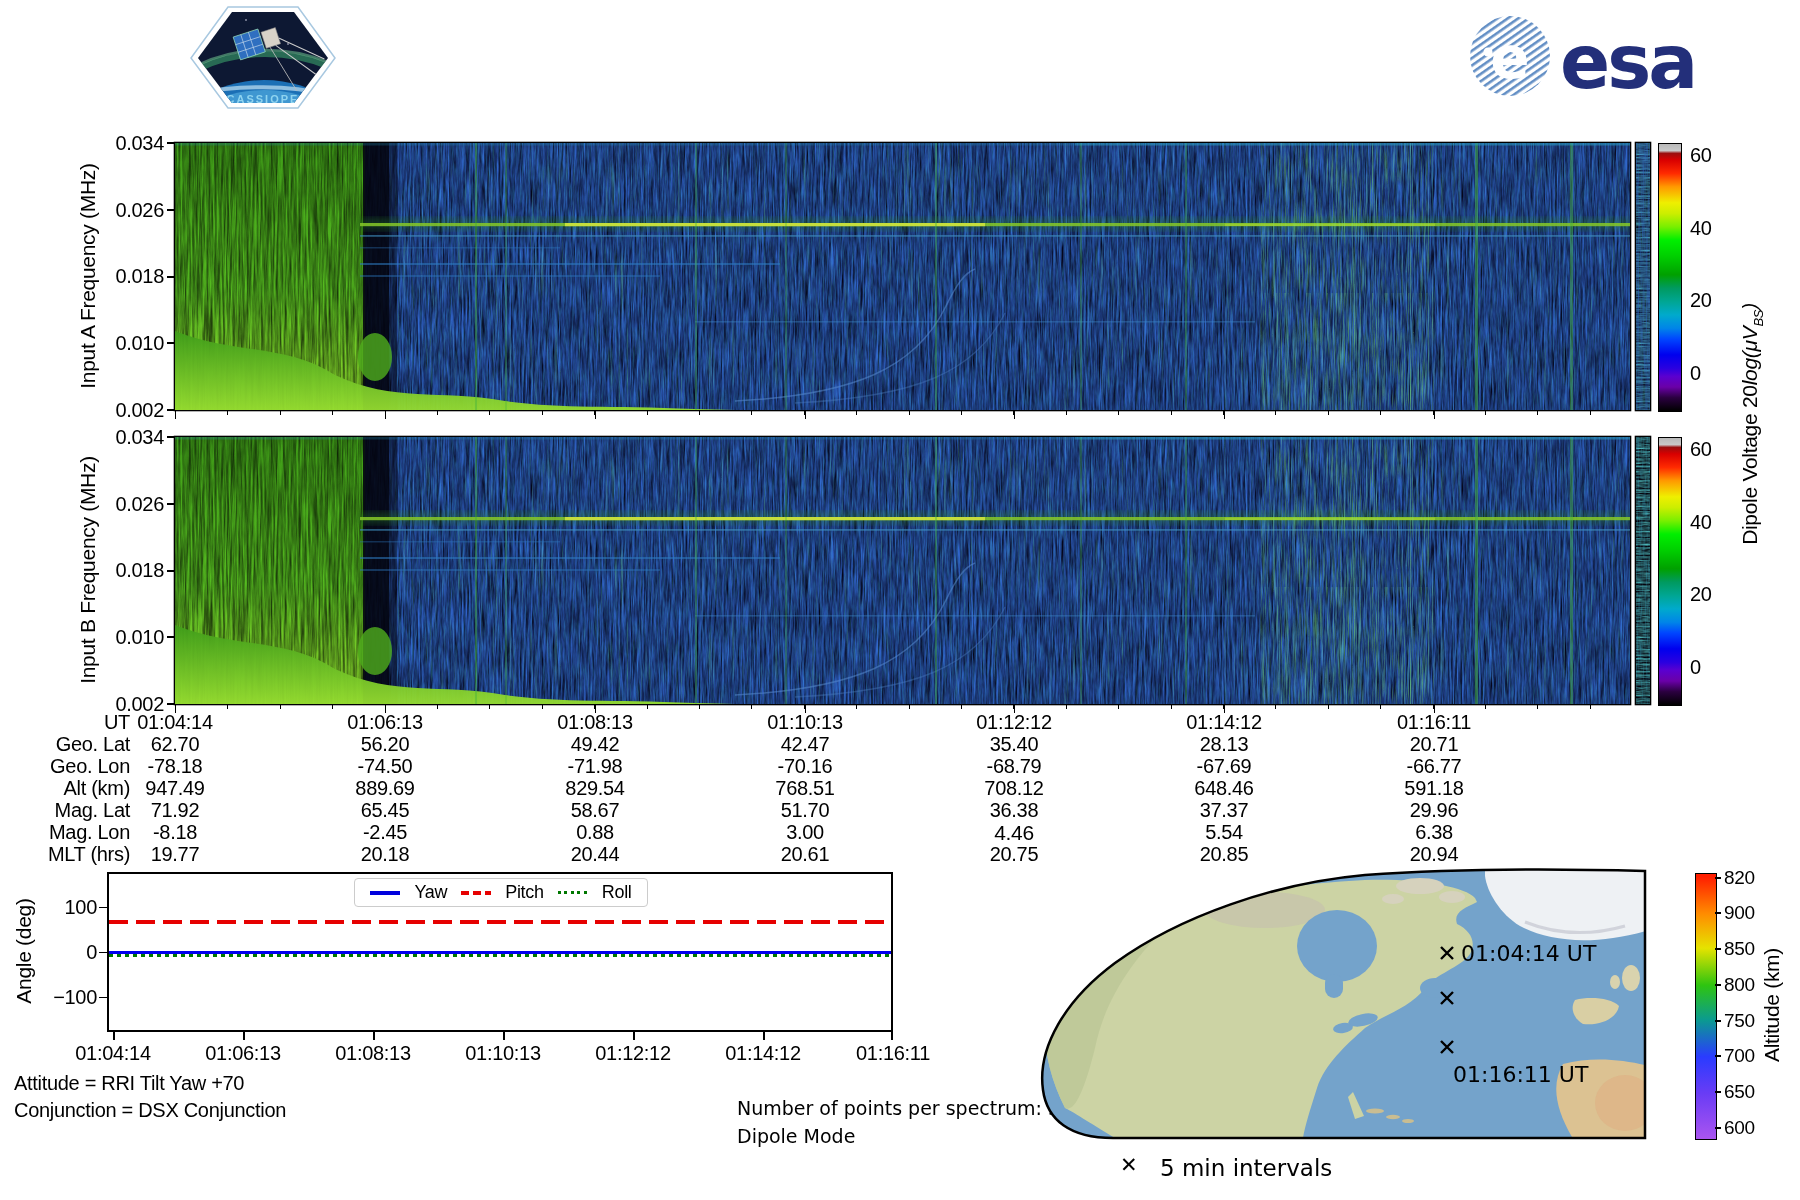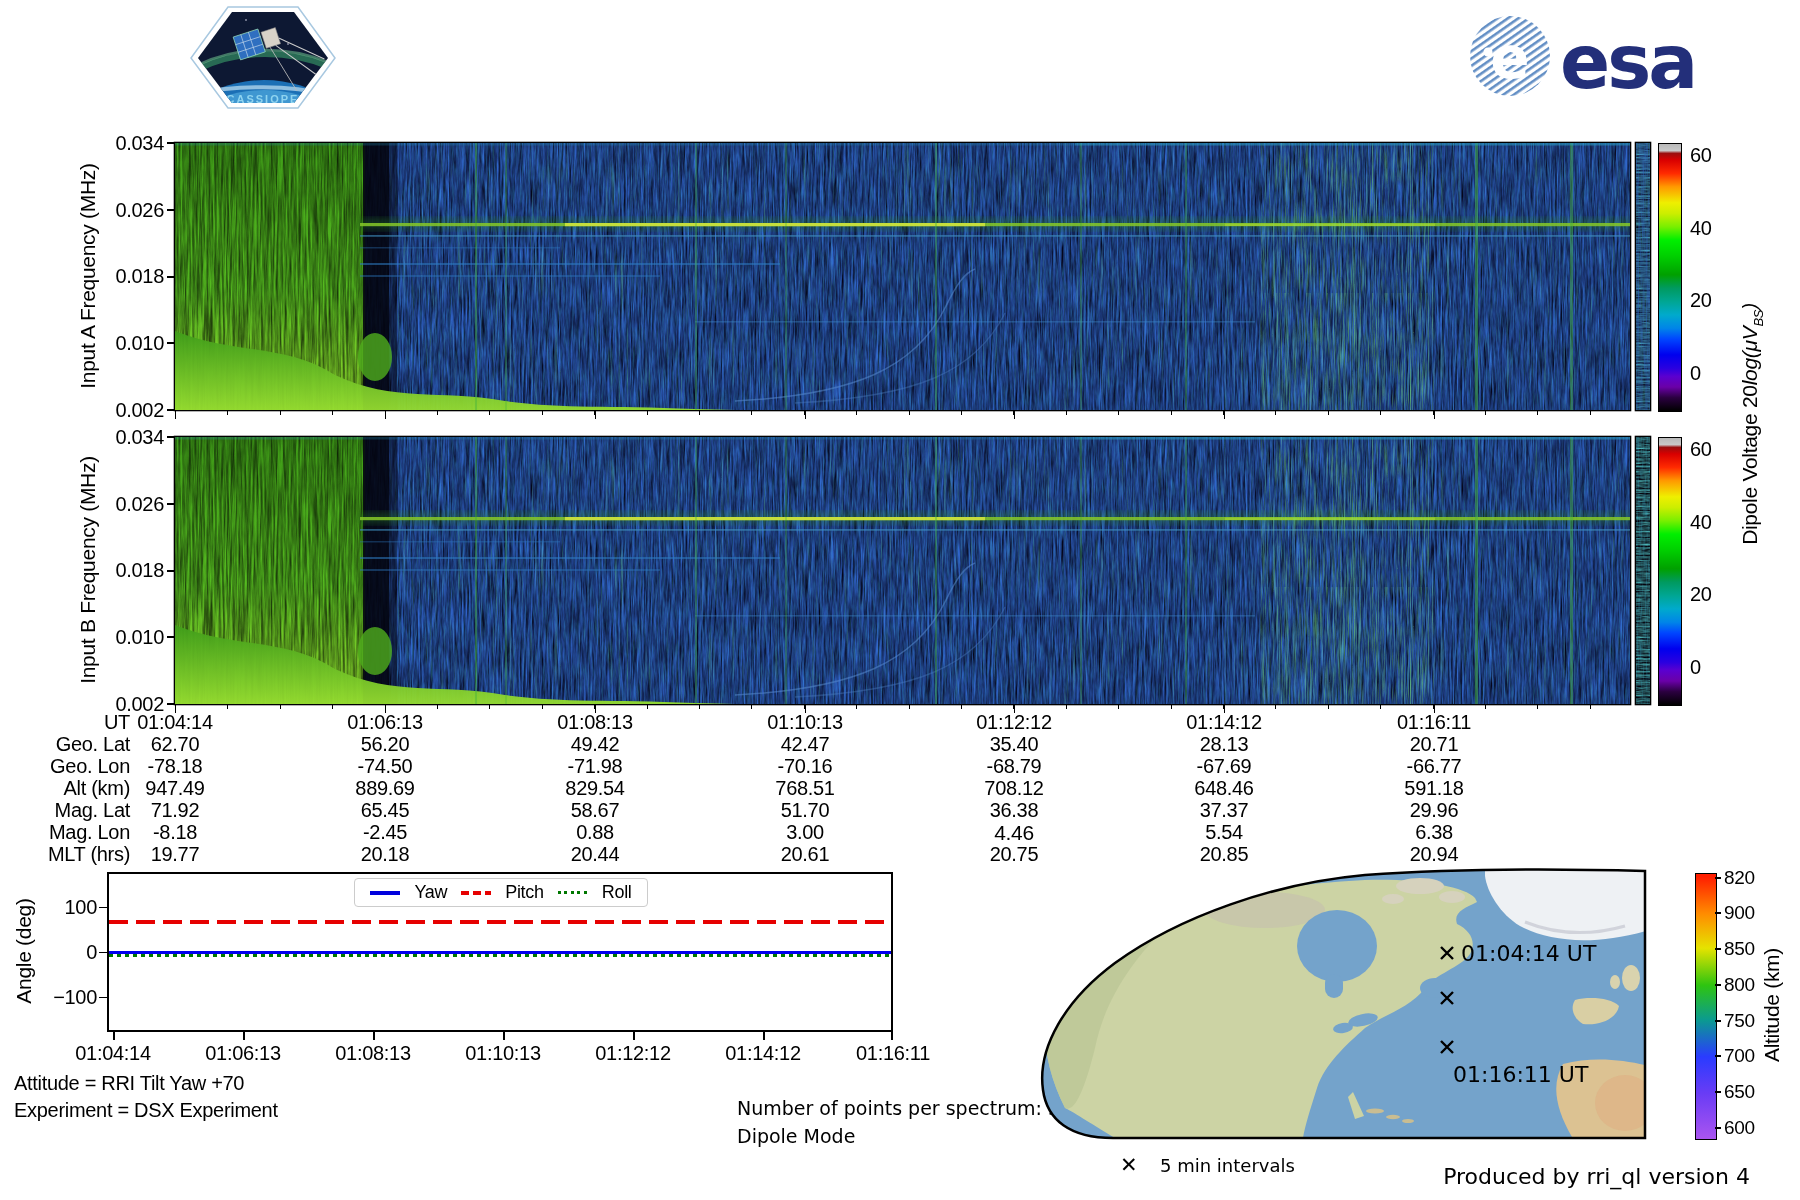--- a/index.html
+++ b/index.html
@@ -345,21 +345,21 @@
   <div class="abs tick" style="left:891px;top:1032px;width:1.6px;height:8px"></div>
   <div class="abs t ctr" style="left:58px;top:1042px;width:110px;font-size:20px">01:04:14</div>
   <div class="abs t ctr" style="left:188px;top:1042px;width:110px;font-size:20px">01:06:13</div>
   <div class="abs t ctr" style="left:318px;top:1042px;width:110px;font-size:20px">01:08:13</div>
   <div class="abs t ctr" style="left:448px;top:1042px;width:110px;font-size:20px">01:10:13</div>
   <div class="abs t ctr" style="left:578px;top:1042px;width:110px;font-size:20px">01:12:12</div>
   <div class="abs t ctr" style="left:708px;top:1042px;width:110px;font-size:20px">01:14:12</div>
   <div class="abs t ctr" style="left:838px;top:1042px;width:110px;font-size:20px">01:16:11</div>
 
   <div class="abs t" style="left:14px;top:1072px;font-size:20px">Attitude = RRI Tilt Yaw +70</div>
-  <div class="abs t" style="left:14px;top:1099px;font-size:20px">Experiment = DSX Experiment</div>
+  <div class="abs t" style="left:14px;top:1099px;font-size:20px">Conjunction = DSX Conjunction</div>
   <div class="abs dv" style="left:737px;top:1097px;font-size:19px">Number of points per spectrum: 5208</div>
   <div class="abs dv" style="left:737px;top:1125px;font-size:19px">Dipole Mode</div>
 
   <svg class="abs" style="left:965px;top:868px" width="684" height="274" viewBox="0 0 684 274">
     <defs>
       <clipPath id="mapClip">
         <path d="M 680,3 C 570,0 470,2 400,7 C 310,15 215,48 150,95 C 100,132 72,180 78,222 C 82,252 105,270 148,270 L 680,270 Z"></path>
       </clipPath>
     </defs>
     <g clip-path="url(#mapClip)">
@@ -415,16 +415,15 @@
   <div class="abs t" style="left:1724px;top:902px;font-size:19px">900</div>
   <div class="abs t" style="left:1724px;top:938px;font-size:19px">850</div>
   <div class="abs t" style="left:1724px;top:974px;font-size:19px">800</div>
   <div class="abs t" style="left:1724px;top:1010px;font-size:19px">750</div>
   <div class="abs t" style="left:1724px;top:1045px;font-size:19px">700</div>
   <div class="abs t" style="left:1724px;top:1081px;font-size:19px">650</div>
   <div class="abs t" style="left:1724px;top:1117px;font-size:19px">600</div>
   <div class="abs rt t" style="left:1772px;top:1005px;font-size:21px">Altitude (km)</div>
 
   <div class="abs dv" style="left:1120px;top:1153px;font-size:21px;font-weight:bold">✕</div>
-  <div class="abs dv" style="left:1160px;top:1155px;font-size:18px">5 min intervals</div>
-  <div class="abs dv rgt" style="left:1398px;top:1164px;width:352px;font-size:22px">Produced by rri_ql version 4</div>
+  <div class="abs dv" style="left:1160px;top:1155px;font-size:23px">5 min intervals</div>
 
 </div>
 
 </body></html>

